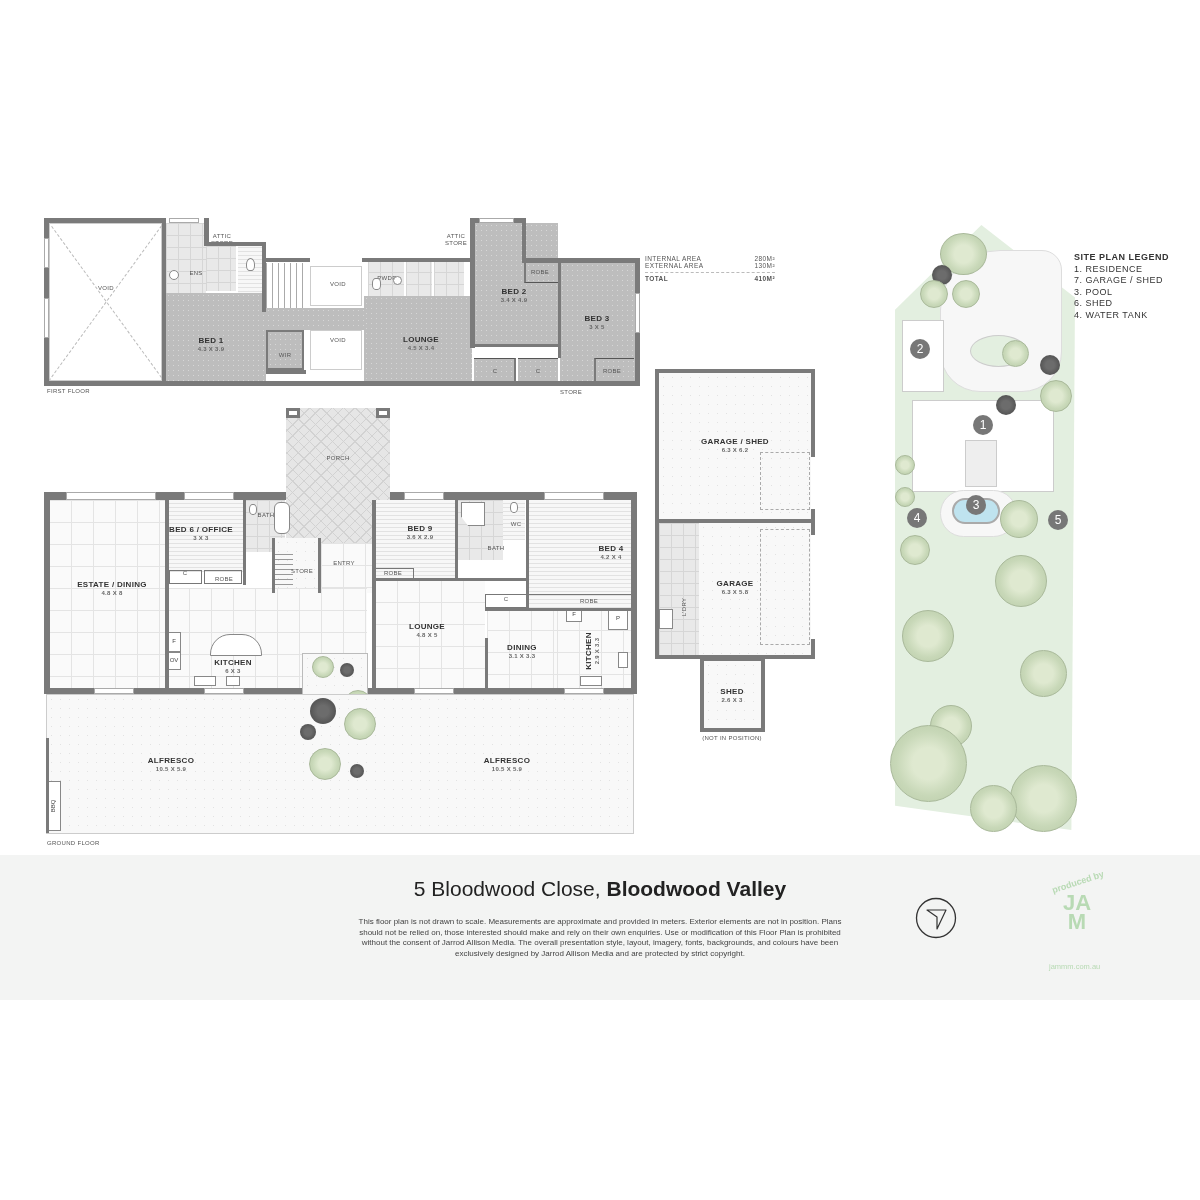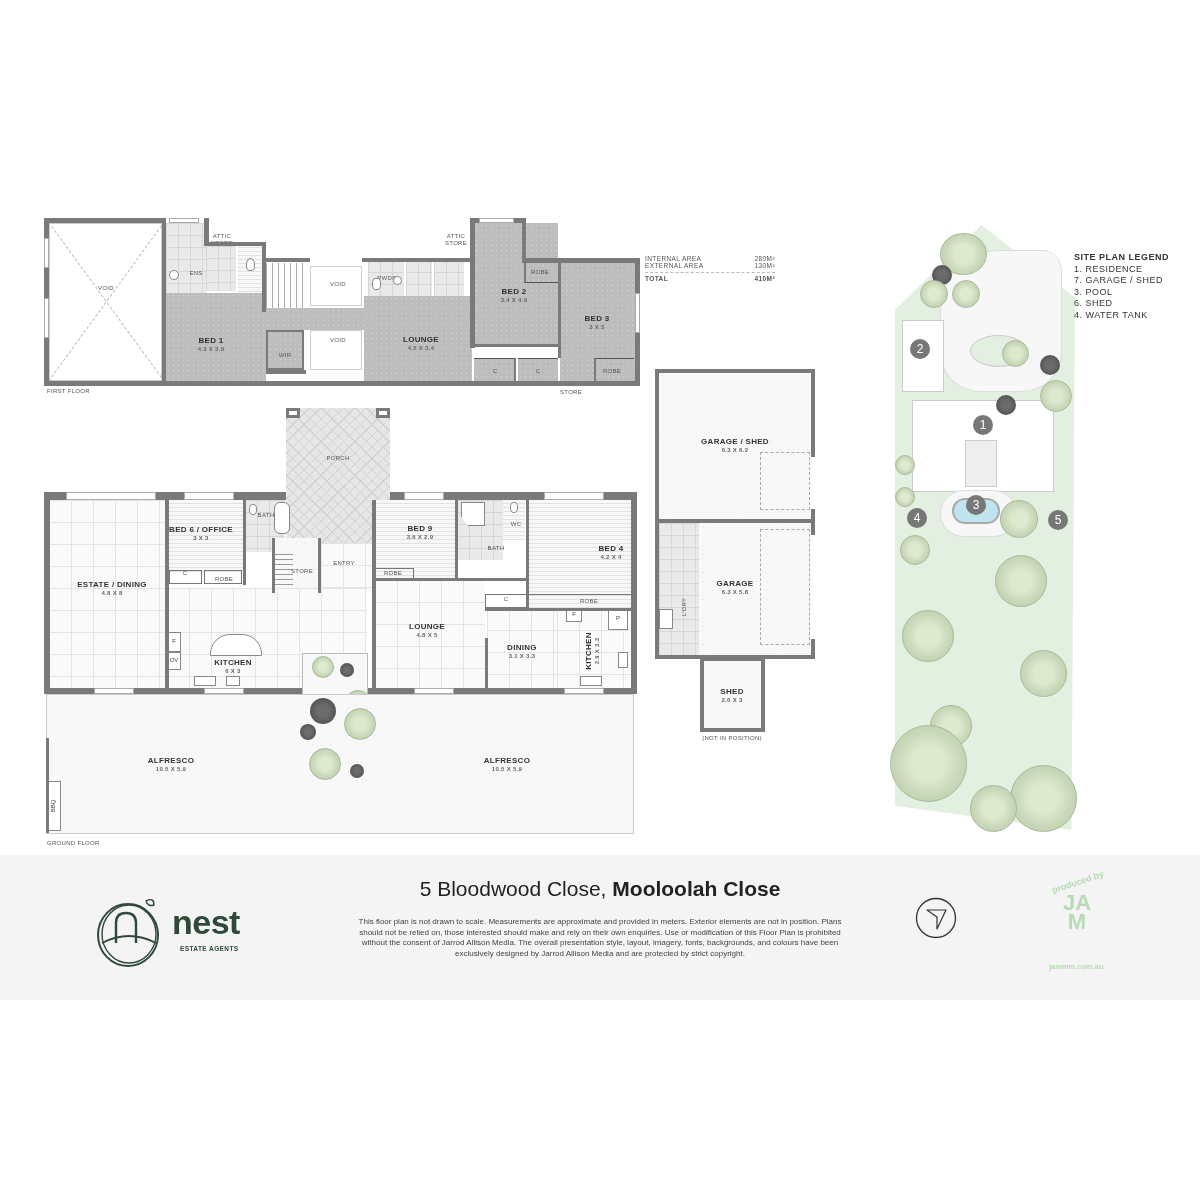--- a/index.html
+++ b/index.html
@@ -326,43 +326,32 @@
   <div class="title">SITE PLAN LEGEND</div>
   <div>1. RESIDENCE</div>
   <div>7. GARAGE / SHED</div>
   <div>3. POOL</div>
   <div>6. SHED</div>
   <div>4. WATER TANK</div>
 </div>
 
 <div class="footer">
 
-  <div class="abs" style="left:94px;top:38px;width:160px;height:80px;">
-    <svg width="70" height="76" viewBox="0 0 70 76" style="position:absolute;left:0;top:0;">
-      <ellipse cx="34" cy="42" rx="30" ry="31" fill="none" stroke="#2f4a3a" stroke-width="2"></ellipse>
-      <ellipse cx="35" cy="41" rx="27" ry="29" fill="none" stroke="#2f4a3a" stroke-width="1.4"></ellipse>
-      <path d="M8 50 Q35 36 62 50" fill="none" stroke="#2f4a3a" stroke-width="1.8"></path>
-      <path d="M22 50 V30 Q22 20 32 20 Q42 20 42 30 V50" fill="none" stroke="#2f4a3a" stroke-width="2.4"></path>
-      <path d="M52 8 Q60 4 60 12 Q54 14 52 8 Z" fill="none" stroke="#2f4a3a" stroke-width="1.4"></path>
-    </svg>
-    <span style="position:absolute;left:78px;top:10px;font-family:'Liberation Sans',sans-serif;font-weight:bold;font-size:34px;color:#2f4a3a;letter-spacing:-0.5px;">nest</span>
-    <span style="position:absolute;left:86px;top:52px;font-family:'Liberation Sans',sans-serif;font-weight:bold;font-size:6.5px;color:#2f4a3a;letter-spacing:0.4px;">ESTATE AGENTS</span>
-  </div>
 
   <div class="abs addr" style="left:350px;top:22px;width:500px;text-align:center;">
     <span>5 Bloodwood Close,</span>
-    <b>Mooloolah Close</b>
+    <b>Bloodwood Valley</b>
   </div>
   <div class="abs disc" style="left:350px;top:62px;width:500px;">This floor plan is not drawn to scale. Measurements are approximate and provided in meters. Exterior elements are not in position. Plans should not be relied on, those interested should make and rely on their own enquiries. Use or modification of this Floor Plan is prohibited without the consent of Jarrod Allison Media. The overall presentation style, layout, imagery, fonts, backgrounds, and colours have been exclusively designed by Jarrod Allison Media and are protected by strict copyright.</div>
 
   <div class="abs" style="left:915px;top:42px;width:42px;height:42px;">
     <svg width="42" height="42" viewBox="0 0 42 42">
       <circle cx="21" cy="21" r="19.5" fill="none" stroke="#333" stroke-width="1.3"></circle>
       <path d="M12 13 L31 13 L22 32 L22 20 Z" fill="none" stroke="#333" stroke-width="1.2" stroke-linejoin="round"></path>
     </svg>
   </div>
 
   <div class="abs" style="left:1045px;top:20px;width:80px;height:105px;">
     <span style="position:absolute;left:6px;top:2px;font-family:'Liberation Sans',sans-serif;font-weight:bold;font-size:9px;color:#b8dab4;transform:rotate(-18deg);">produced by</span>
     <span style="position:absolute;left:16px;top:18px;width:32px;font-family:'Liberation Sans',sans-serif;font-weight:bold;font-size:22px;line-height:19px;color:#b8dab4;word-break:break-all;text-align:center;">JAM</span>
-    <span style="position:absolute;left:4px;top:87px;font-family:'Liberation Sans',sans-serif;font-weight:bold;font-size:7.5px;color:#b8dab4;">jammm.com.au</span>
+    <span style="position:absolute;left:4px;top:87px;font-family:'Liberation Sans',sans-serif;font-weight:normal;font-size:7.5px;color:#b8dab4;">jammm.com.au</span>
   </div>
 </div>
 
 </body></html>

